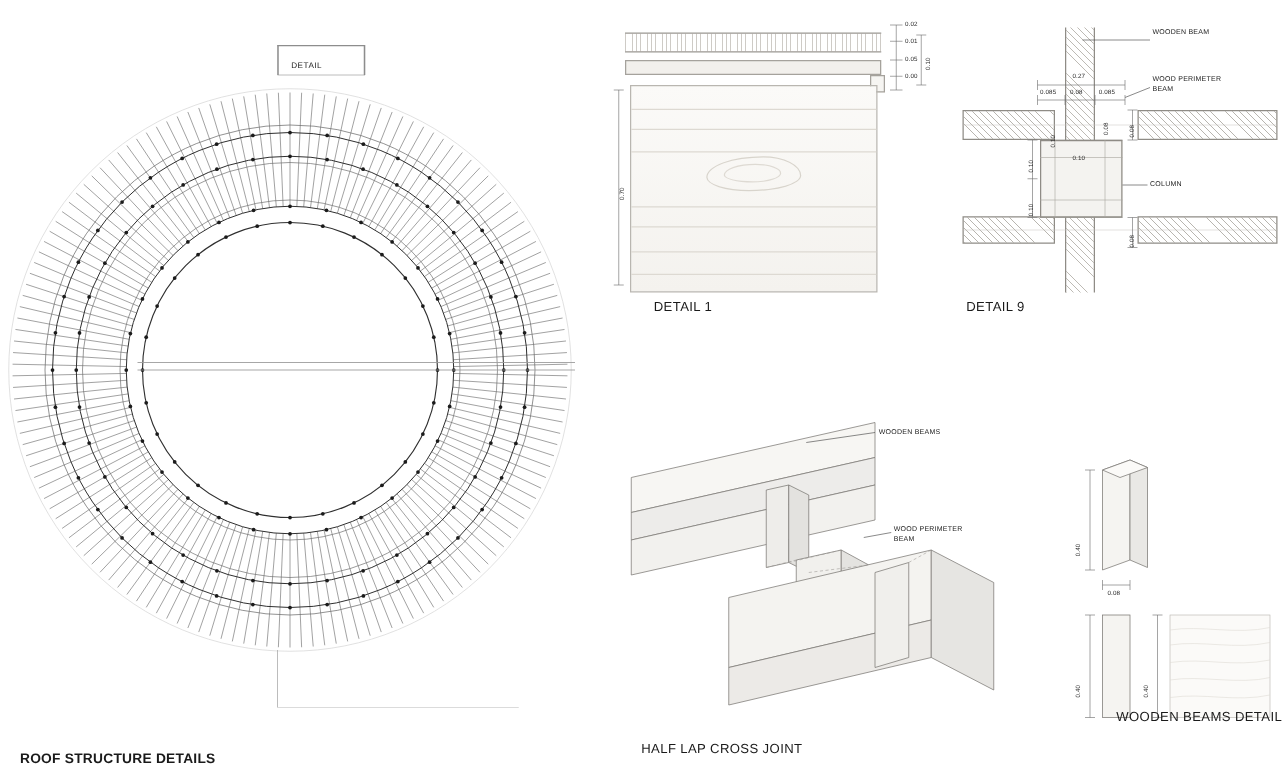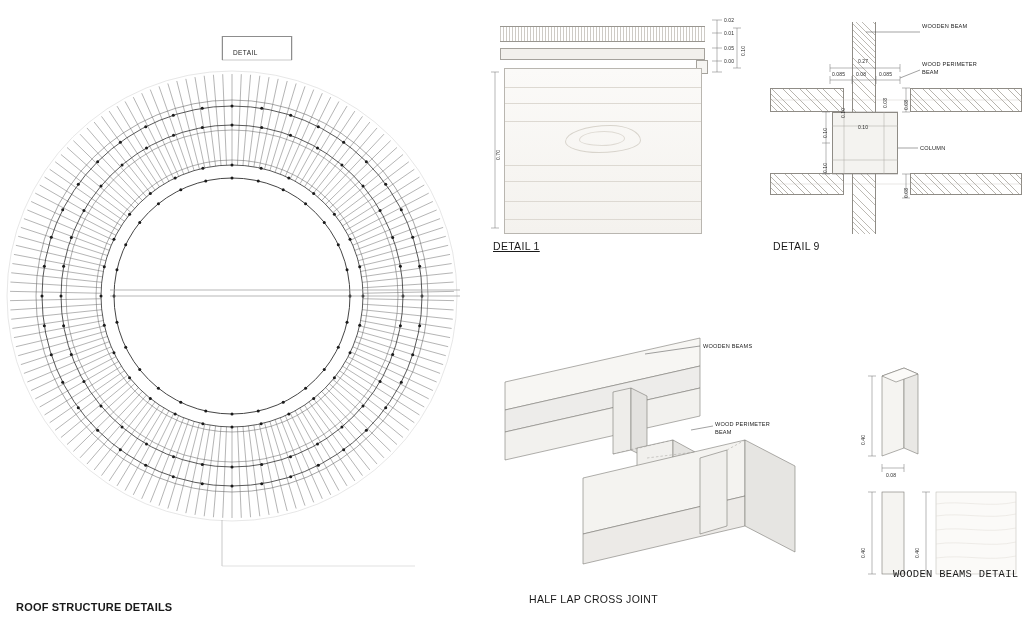--- a/index.html
+++ b/index.html
@@ -215,24 +215,24 @@
   #wbd {
     position: absolute;
     left: 860px;
     top: 350px;
     width: 165px;
     height: 240px;
   }
 
   
   #cap-roof { left: 16px; top: 601px; }
-  #cap-d1 { left: 493px; top: 240px; text-decoration: underline; }
+  #cap-d1 { left: 523px; top: 240px; }
   #cap-d2 { left: 773px; top: 240px; }
-  #cap-halflap { left: 529px; top: 593px; }
-  #cap-wbd { left: 893px; top: 568px; font-family: Liberation Mono, monospace; }
+  #cap-halflap { left: 513px; top: 593px; }
+  #cap-wbd { left: 893px; top: 568px; }
 </style>
 </head>
 <body>
 
 <div id="sheet">
 
   <div id="plan">
     <svg width="470" height="596" viewBox="0 0 470 596">
       <defs>
         <g id="spokes"></g>

